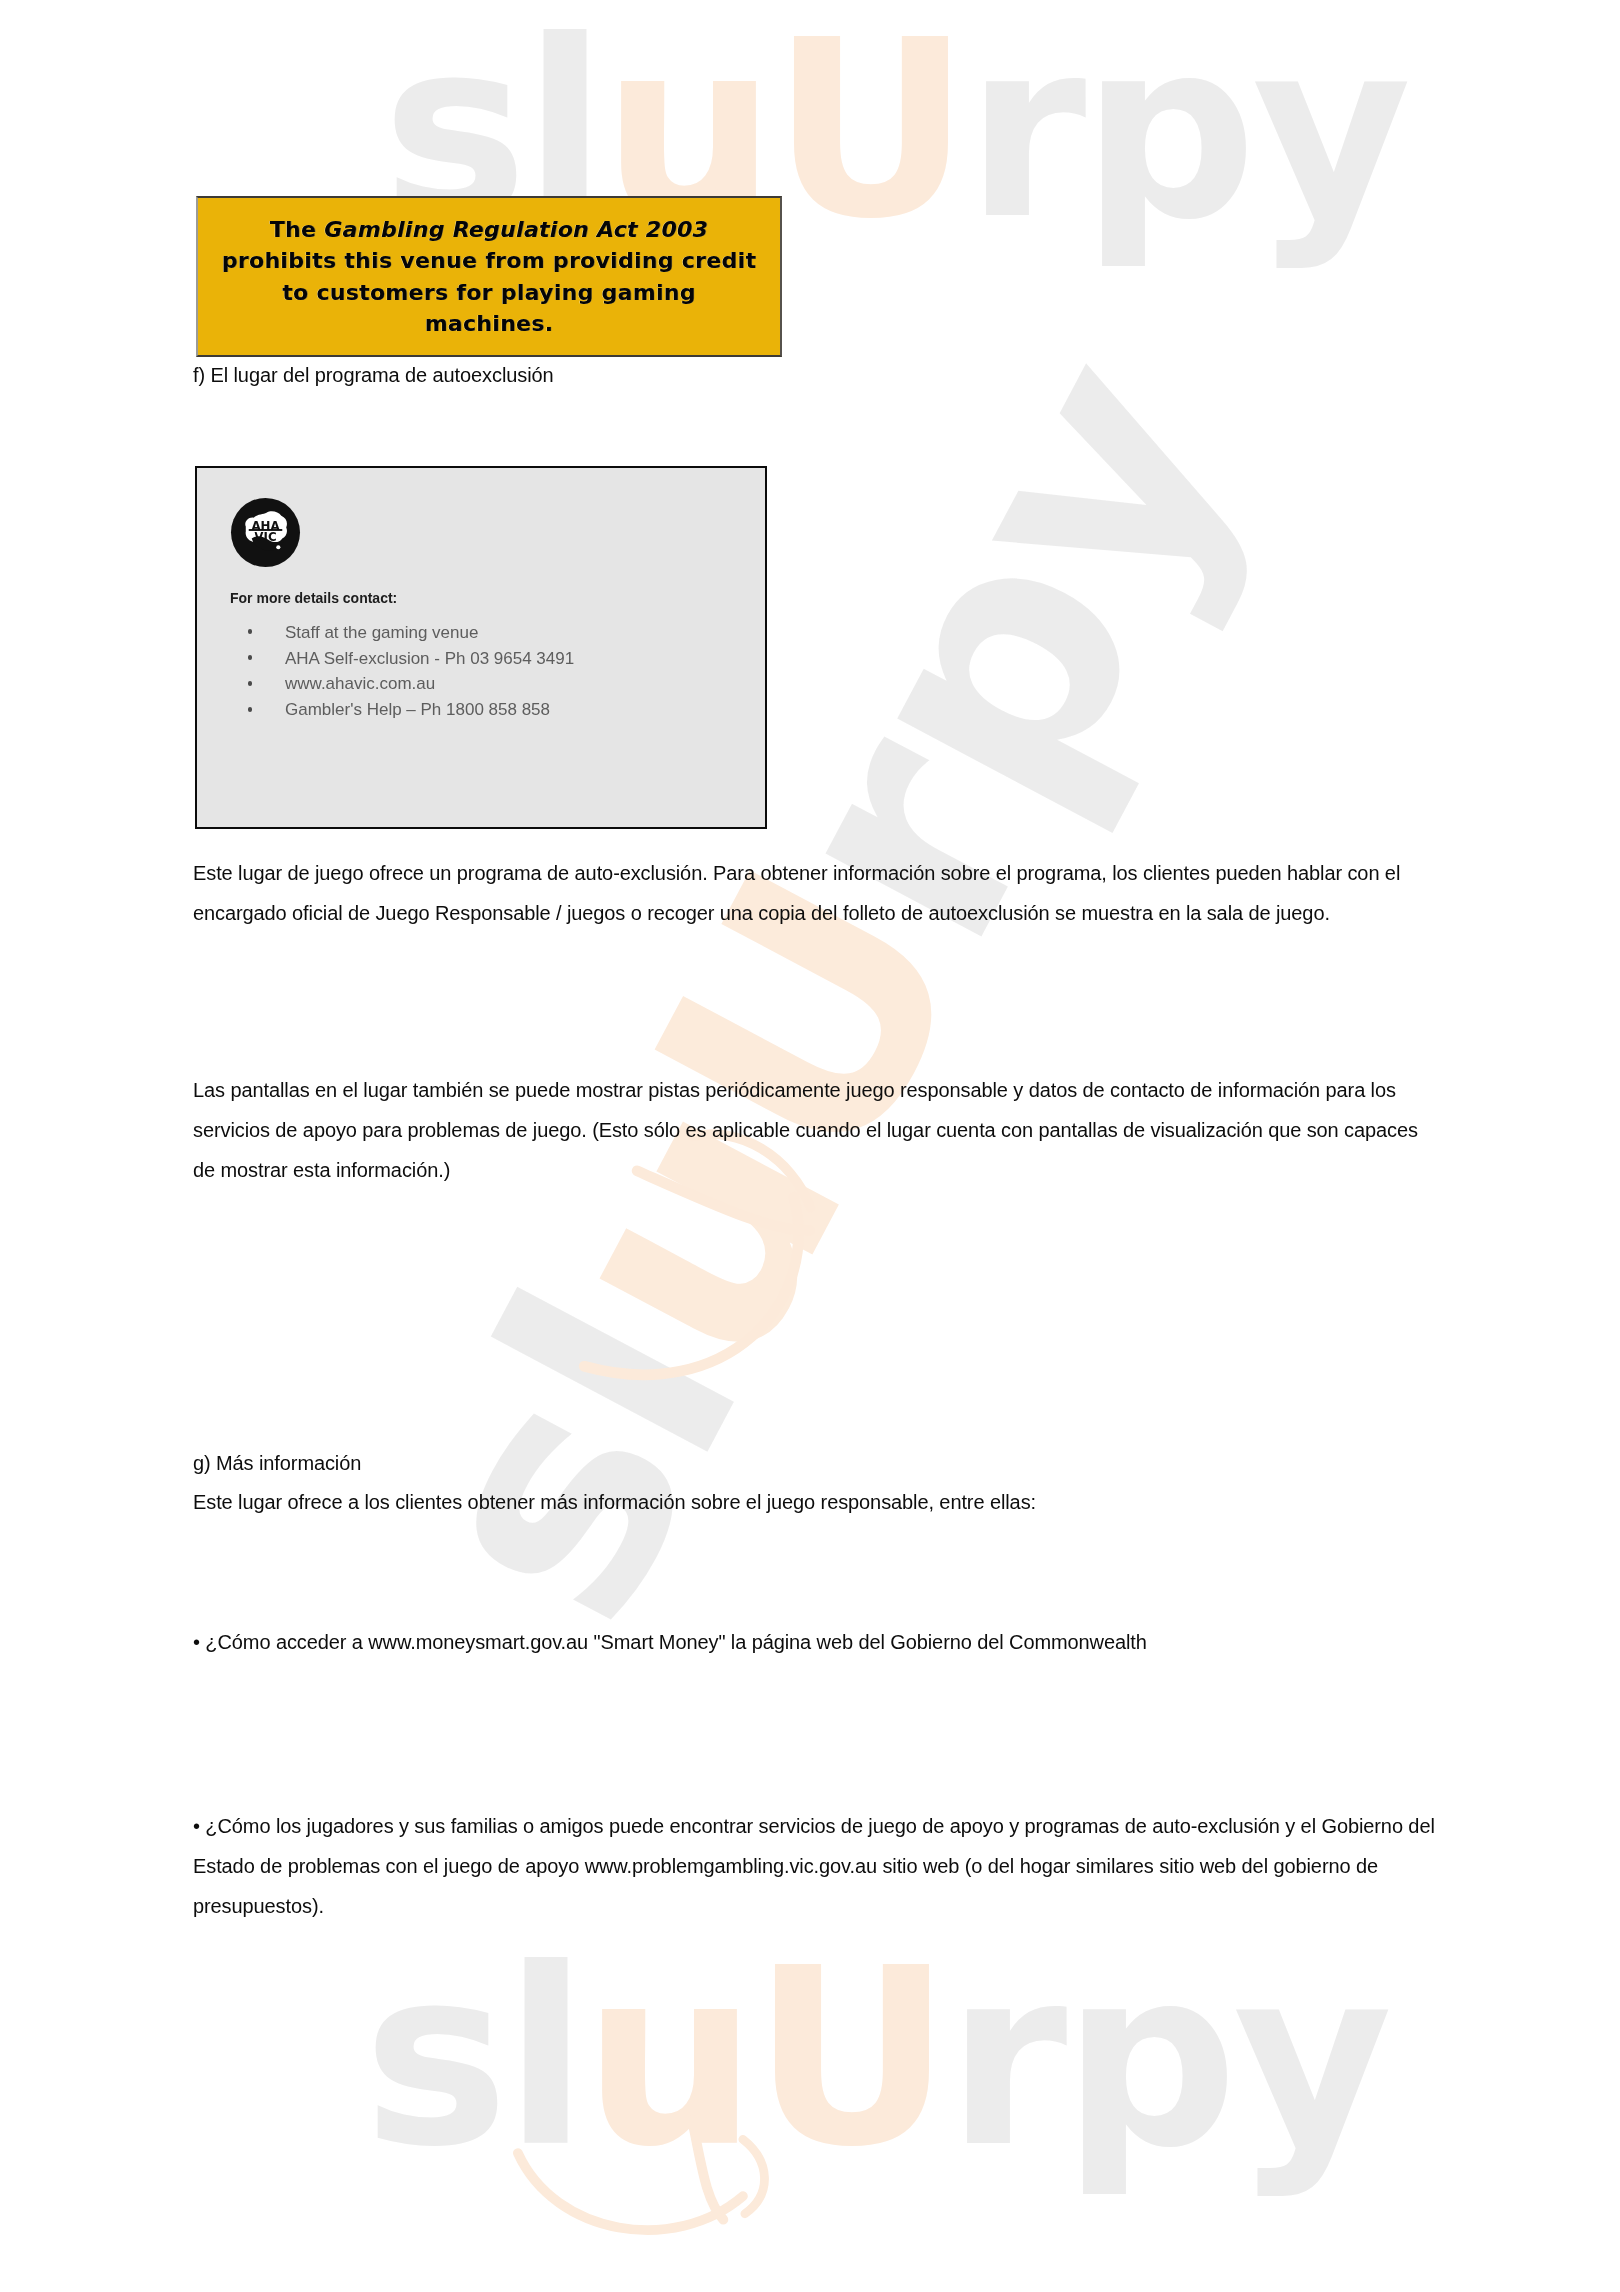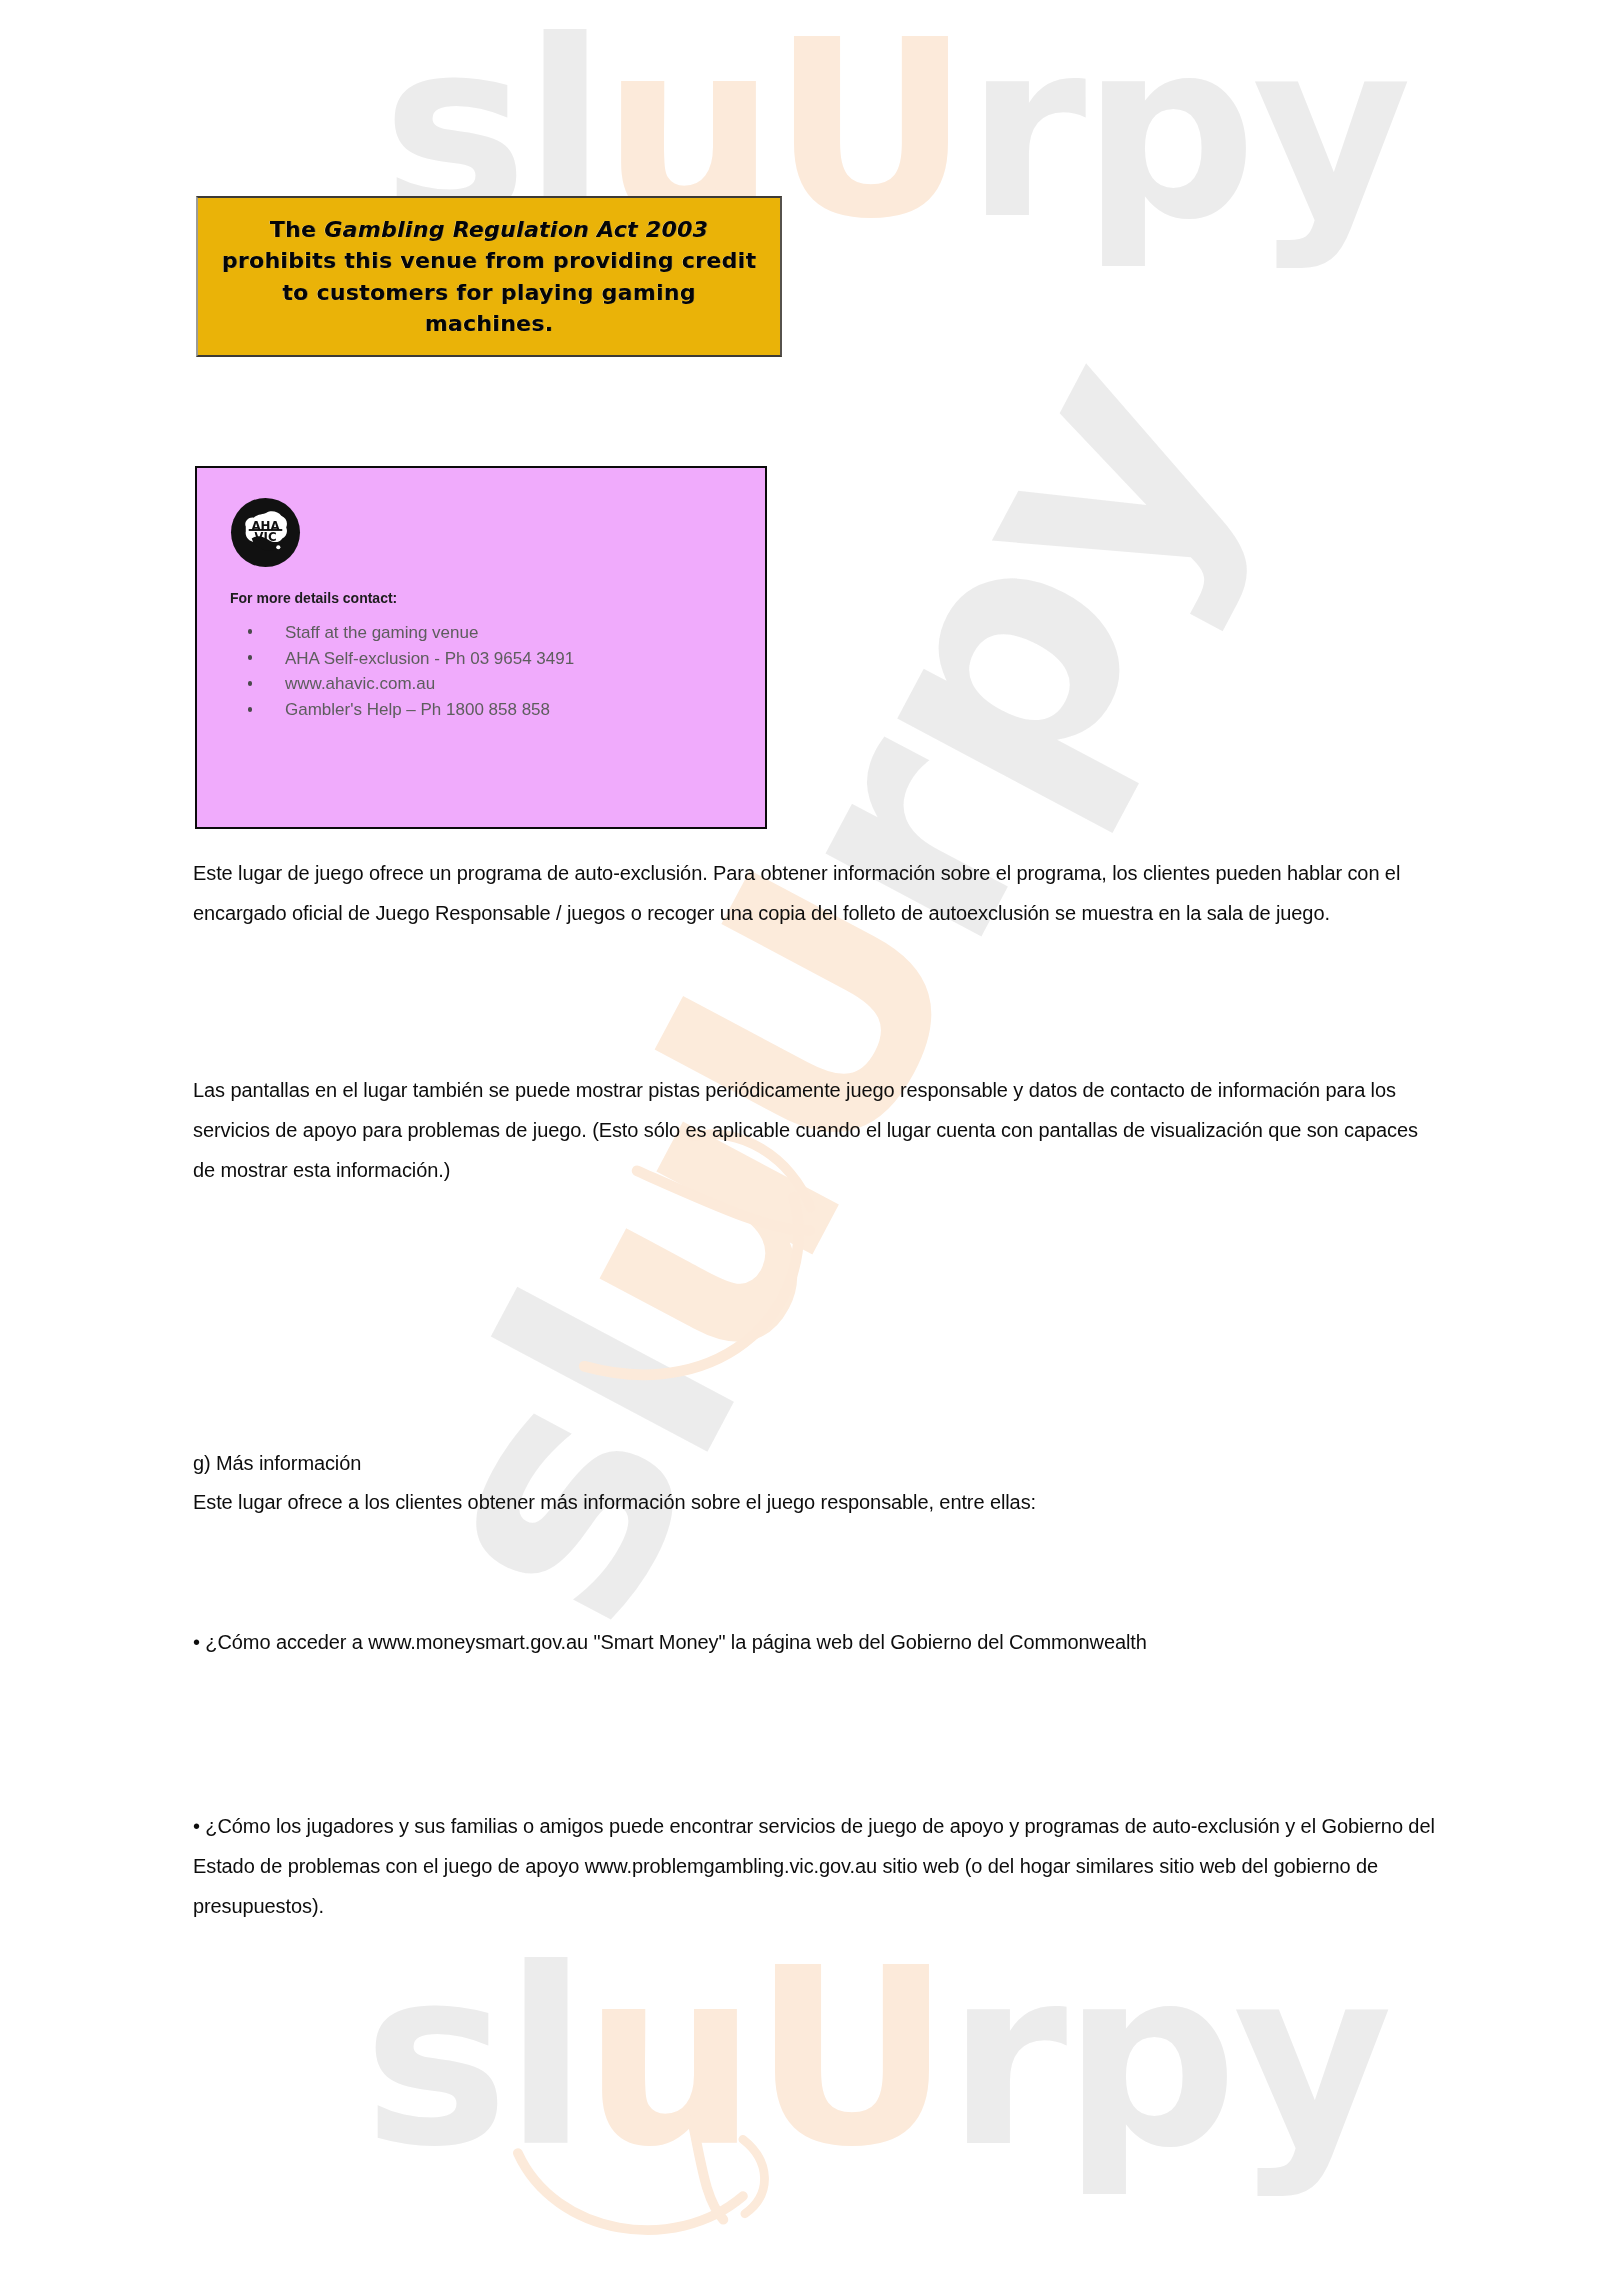--- a/index.html
+++ b/index.html
@@ -92,21 +92,21 @@
     text-shadow: 0.6px 0 0 rgba(90,90,90,.55), -0.5px 0.4px 0 rgba(255,255,255,.5);
   }
   .sign-inner i { font-style: italic; }
 
   .se-box {
     position: absolute;
     left: 195px;
     top: 466px;
     width: 572px;
     height: 363px;
-    background: #f0abfc;
+    background: #e5e5e5;
     border: 2.9px solid #0b0b0b;
     box-sizing: border-box;
     padding: 25.5px 31px 0 33px;
   }
   .se-head {
     display: flex;
     align-items: center;
     gap: 21.6px;
     margin-top: 3.9px;
   }
@@ -208,20 +208,21 @@
 
   <div class="sign-box">
     <div class="sign-inner">
       <span>The </span><i>Gambling Regulation Act 2003</i><br>
       <span>prohibits this venue from providing credit</span><br>
       <span>to customers for playing gaming</span><br>
       <span>machines.</span>
     </div>
   </div>
 
+  <div class="blk" style="left:193px; top:355px;">f) El lugar del programa de autoexclusión</div>
 
   <div class="se-box">
     <div class="se-head">
       <div class="se-logo">
         <svg viewBox="0 0 72 72" width="71" height="71">
           <circle cx="36" cy="36" r="35" fill="#111111"></circle>
           <path d="M16 30 C 14 26, 18 20, 24 21 C 28 17, 34 18, 37 16
                    C 42 13, 49 15, 52 19 C 57 21, 59 26, 57 31
                    C 59 35, 57 40, 53 42 C 50 47, 44 49, 40 47
                    C 36 50, 29 50, 25 46 C 19 45, 15 40, 16 35 Z" fill="#ffffff"></path>

